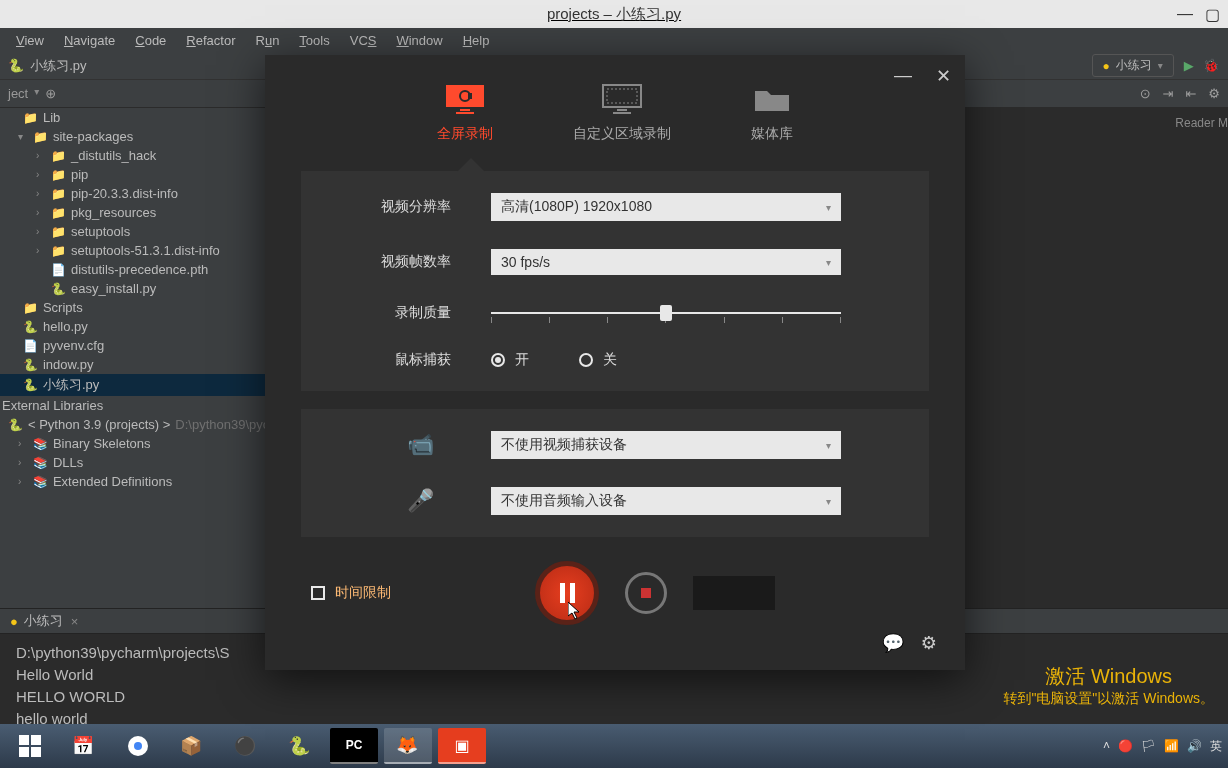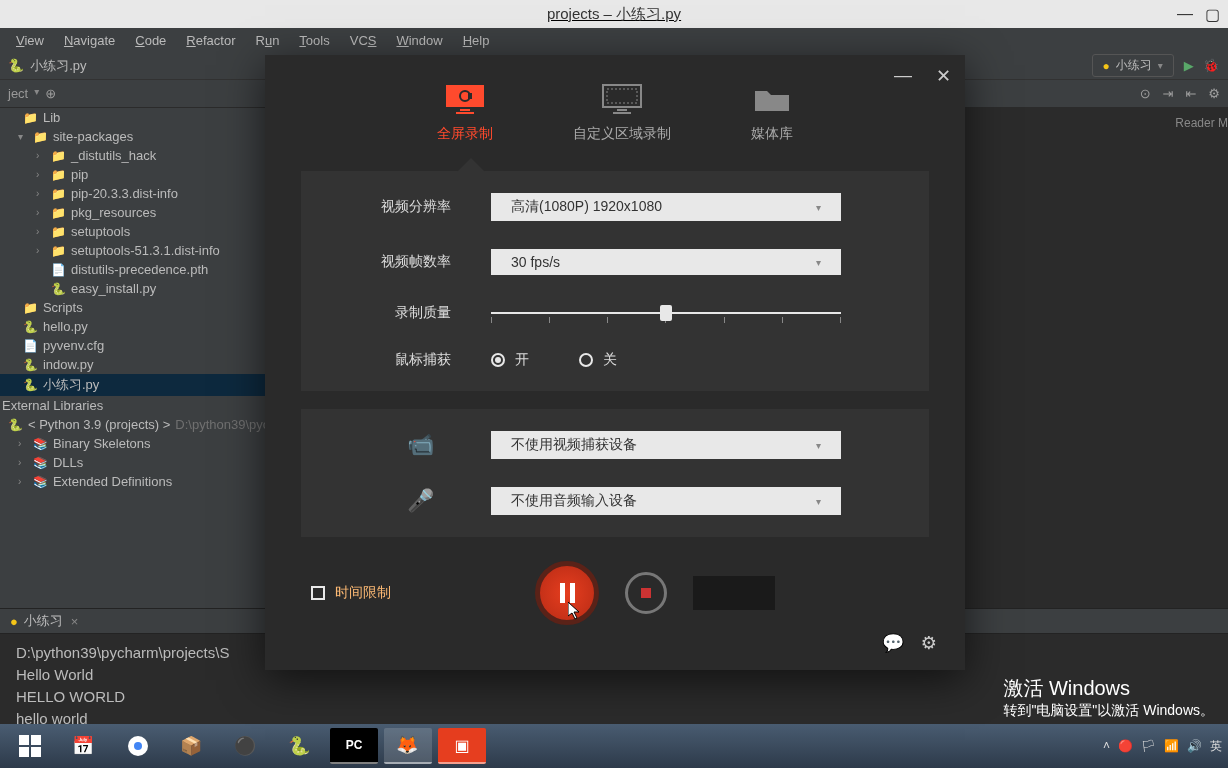--- a/index.html
+++ b/index.html
@@ -51,37 +51,37 @@
 .run-panel { background: #2b2b2b; color: #bbb; font-family: "Consolas", monospace; font-size: 15px; padding: 8px 16px; height: 150px; }
 .run-panel div { line-height: 22px; }
 
 
 .taskbar { height: 44px; background: linear-gradient(to bottom, #4a5d72, #2d3a4a); display: flex; align-items: center; padding: 0 6px; gap: 6px; position: absolute; bottom: 0; width: 100%; }
 .task-item { width: 48px; height: 36px; display: flex; align-items: center; justify-content: center; border-radius: 2px; cursor: pointer; }
 .task-item.active { background: rgba(255,255,255,0.15); border-bottom: 2px solid rgba(255,255,255,0.5); }
 .tray { margin-left: auto; display: flex; align-items: center; gap: 8px; color: #ddd; font-size: 12px; }
 
 
-.watermark { position: absolute; right: 14px; bottom: 48px; color: #ffffff; font-size: 14px; text-align: left; pointer-events: none; }
+.watermark { position: absolute; right: 14px; bottom: 60px; color: #eab308; font-size: 14px; text-align: center; pointer-events: none; }
 .watermark .title { font-size: 20px; }
 
 
 .dialog { position: absolute; left: 265px; top: 55px; width: 700px; height: 615px; background: #2a2a2a; box-shadow: 0 10px 40px rgba(0,0,0,0.6); z-index: 100; }
 .dialog-controls { position: absolute; right: 14px; top: 10px; display: flex; gap: 24px; color: #ccc; font-size: 18px; }
 .dialog-tabs { display: flex; justify-content: center; gap: 80px; padding: 28px 0 28px 0; position: relative; }
 .dialog-tab { display: flex; flex-direction: column; align-items: center; gap: 10px; color: #aaa; font-size: 14px; cursor: pointer; }
 .dialog-tab.active { color: #ff4a2d; }
 .dialog-tab .icon-box { width: 42px; height: 32px; display: flex; align-items: center; justify-content: center; }
 .tab-arrow { position: absolute; left: 192px; bottom: -1px; width: 0; height: 0; border-left: 14px solid transparent; border-right: 14px solid transparent; border-bottom: 14px solid #333333; }
 
 .dialog-body { background: #333333; margin: 0 36px; padding: 22px 50px; }
 .form-row { display: flex; align-items: center; margin-bottom: 28px; }
 .form-row:last-child { margin-bottom: 0; }
 .form-label { width: 140px; color: #ddd; font-size: 14px; text-align: right; padding-right: 40px; }
-.form-select { flex: 1; max-width: 350px; background: #e8e8e8; color: #333; padding: 5px 20px; font-size: 14px; border: none; display: flex; align-items: center; justify-content: space-between; cursor: pointer; }
+.form-select { flex: 1; max-width: 350px; background: #e8e8e8; color: #333; padding: 5px 10px; font-size: 14px; border: none; display: flex; align-items: center; justify-content: space-between; cursor: pointer; }
 .form-select::after { content: '▾'; color: #888; font-size: 10px; }
 .slider-container { flex: 1; max-width: 350px; position: relative; height: 20px; }
 .slider-track { position: absolute; top: 9px; width: 100%; height: 2px; background: #e8e8e8; }
 .slider-ticks { position: absolute; top: 14px; width: 100%; display: flex; justify-content: space-between; }
 .slider-tick { width: 1px; height: 6px; background: #888; }
 .slider-thumb { position: absolute; top: 2px; left: 50%; width: 12px; height: 16px; background: #e8e8e8; border-radius: 2px; transform: translateX(-50%); cursor: pointer; }
 .radio-group { display: flex; gap: 50px; align-items: center; flex: 1; }
 .radio-opt { display: flex; align-items: center; gap: 10px; color: #ddd; font-size: 14px; cursor: pointer; }
 .radio-circle { width: 14px; height: 14px; border: 2px solid #e8e8e8; border-radius: 50%; display: flex; align-items: center; justify-content: center; }
 .radio-circle.checked::after { content: ''; width: 6px; height: 6px; background: #e8e8e8; border-radius: 50%; }

